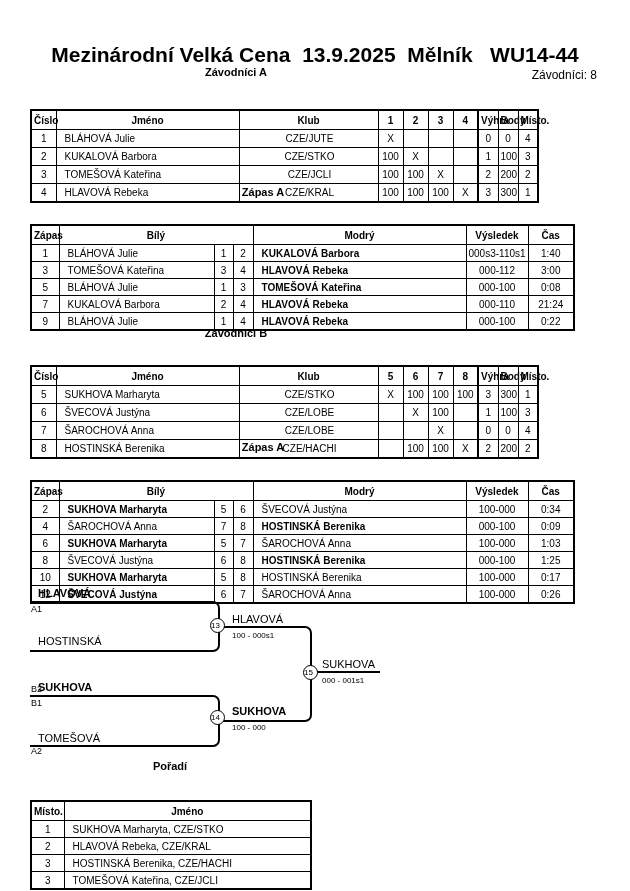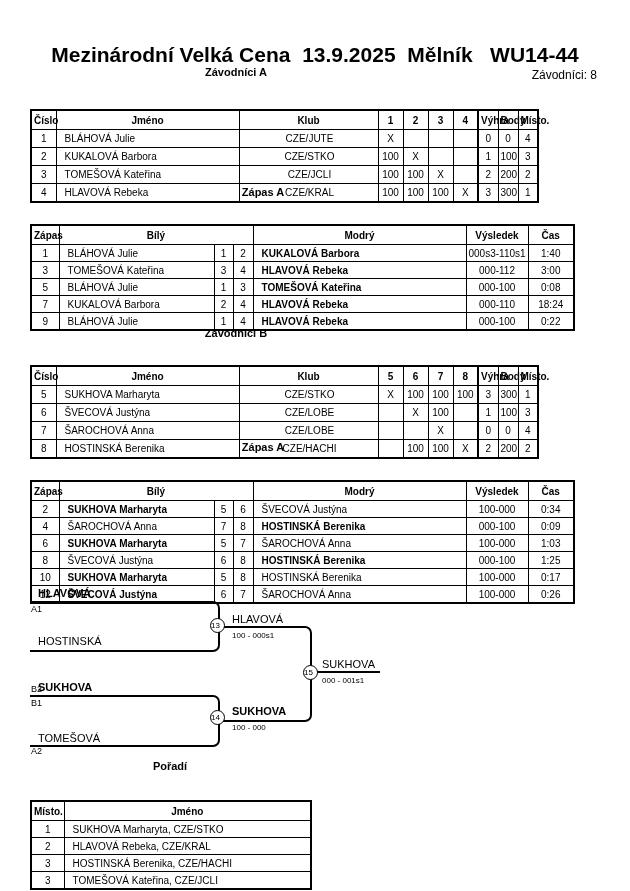--- a/index.html
+++ b/index.html
@@ -184,21 +184,21 @@
         <td class="ac">000-100</td>
         <td class="ac">0:08</td>
       </tr>
       <tr>
         <td class="ac">7</td>
         <td class="al pl8">KUKALOVÁ Barbora</td>
         <td class="ac">2</td>
         <td class="ac">4</td>
         <td class="al pl8 bold">HLAVOVÁ Rebeka</td>
         <td class="ac">000-110</td>
-        <td class="ac">18:24</td>
+        <td class="ac">21:24</td>
       </tr>
       <tr>
         <td class="ac">9</td>
         <td class="al pl8">BLÁHOVÁ Julie</td>
         <td class="ac">1</td>
         <td class="ac">4</td>
         <td class="al pl8 bold">HLAVOVÁ Rebeka</td>
         <td class="ac">000-100</td>
         <td class="ac">0:22</td>
       </tr>

